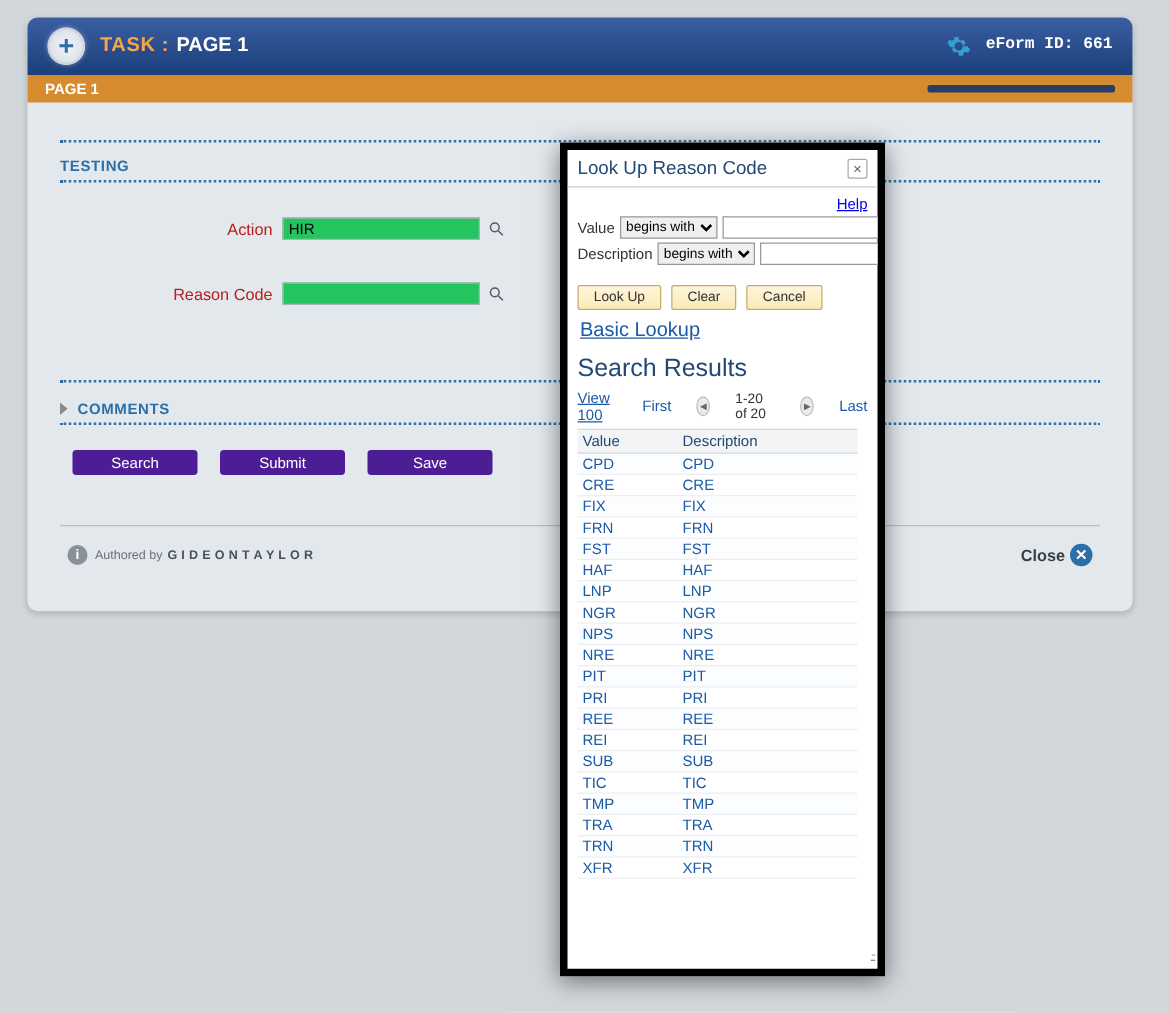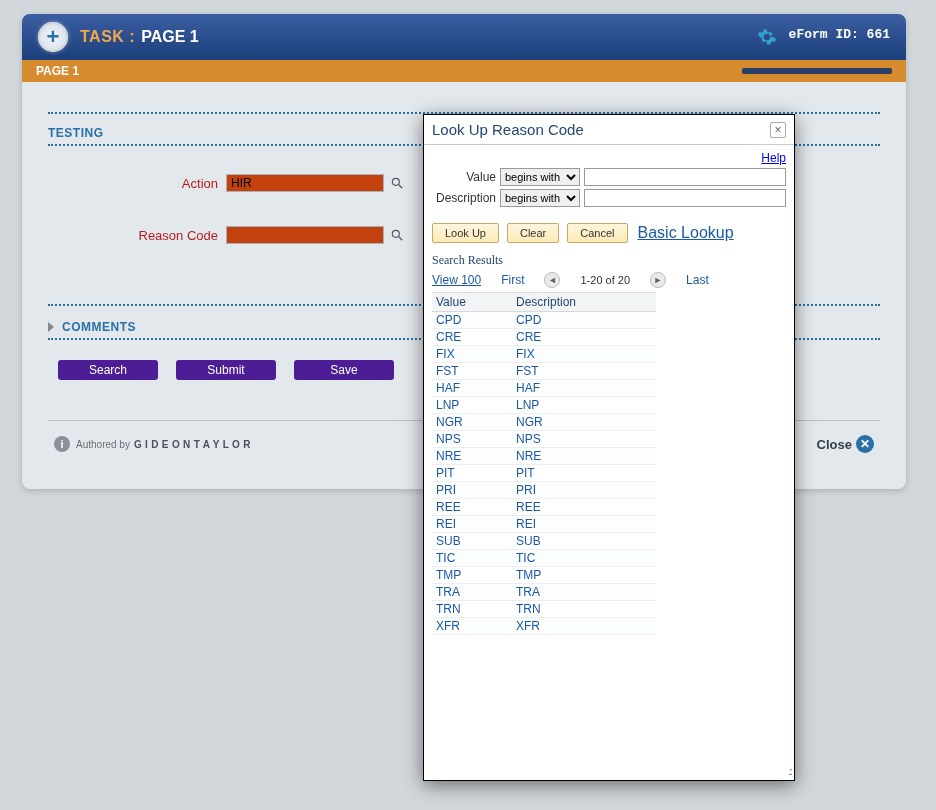--- a/index.html
+++ b/index.html
@@ -59,21 +59,21 @@
   .progress { width: 150px; height: 6px; background: #283e66; border-radius: 2px;}
 
   .content { padding: 30px 26px 20px 26px; }
 
   .dotted-section-top { border-top: 2px dotted #2a6fa8; margin-bottom: 6px; }
   .section-label { color: #2a6fa8; font-size: 12px; font-weight: bold; letter-spacing: 0.5px; padding: 6px 0 4px 0;}
   .dotted-section-bot { border-bottom: 2px dotted #2a6fa8; margin-bottom: 16px; }
 
   .field-row { display: flex; align-items: center; margin: 28px 0 0 50px;}
   .field-label { width: 120px; text-align: right; margin-right: 8px; font-size: 13px; color: #b91c1c;}
-  .field-input { width: 158px; height: 18px; border: 1px solid #a9b1ba; background: #c2410c; font-size: 12px; padding: 1px 4px;}
+  .field-input { width: 158px; height: 18px; border: 1px solid #a9b1ba; background: #22c55e; font-size: 12px; padding: 1px 4px;}
   .mag-icon { margin-left: 6px; cursor: pointer; }
   .mag-icon svg { display:block;}
 
   .collapsed-sect { display: flex; align-items: center; padding: 8px 0 4px 0;}
   .section-chevron { width:0;height:0;border-top:5px solid transparent;border-bottom:5px solid transparent;border-left:6px solid #888; margin-right:8px;}
 
   .btn-row { margin: 20px 0 40px 10px; display:flex; gap: 18px;}
   .blue-btn {
     width: 100px; height: 20px;
     background: #4c1d95;
@@ -88,45 +88,45 @@
   .footer { display:flex; align-items:center; padding: 4px 6px 16px 6px; }
   .info-icon { width:16px;height:16px;border-radius:50%;background:#8a9099;color:#fff;display:inline-flex;align-items:center;justify-content:center;font-size:11px;font-weight:bold;margin-right:6px;}
   .authored { font-size: 10px; color: #6a6f75;}
   .gideon { font-size: 10px; color: #49505a; font-weight:bold; margin-left:4px; letter-spacing:0.3px;}
   .close-group { margin-left:auto; display:flex; align-items:center; gap:4px; font-size:13px; font-weight:bold; color:#384048;}
   .close-circle { width:18px;height:18px;border-radius:50%;background:#2a6fa8;display:flex;align-items:center;justify-content:center;color:#fff;font-size:12px;font-weight:bold;}
 
   
   .modal {
     position: absolute;
-    left: 423px;
+    left: 448px;
     top: 114px;
-    width: 372px;
+    width: 260px;
     height: 667px;
     background: #fff;
     box-shadow: 0 4px 18px rgba(0,0,0,0.5);
-    border: 1px solid #000000;
+    border: 6px solid #000000;
     display:flex;
     flex-direction: column;
   }
   .modal-header { border-bottom: 1px solid #ccc; padding: 6px 8px; display:flex; align-items:center;}
   .modal-title { font-size: 15px; color: #234876; }
   .modal-close { margin-left:auto; width:16px; height:16px; border:1px solid #aaa; color:#666; display:flex;align-items:center;justify-content:center; font-size:12px; cursor:pointer; border-radius:2px;}
   .modal-body { padding: 6px 8px 4px 8px; flex:1; overflow:hidden; position:relative;}
   .help-link { text-align:right; font-size:12px; color:#1a5aa6; margin-bottom:2px;}
   .search-row { display:flex; align-items:center; margin:3px 0;}
   .search-label { width:64px; text-align:right; font-size:12px; color:#333; margin-right:4px;}
   .search-select { font-size:11px; height:18px; width:80px; border:1px solid #999; background:#efefef;}
   .search-text { flex:1; margin-left:4px; height:18px; border:1px solid #999; font-size:11px; padding:0 3px;}
 
   .lookup-row { margin:16px 0 10px 0; display:flex; gap:8px; align-items:center; flex-wrap:wrap;}
   .tan-btn { background: linear-gradient(#fef5de, #fceab5); border:1px solid #c7a864; color:#333; font-size:11px; height:20px; padding: 0 12px; border-radius:2px; cursor:pointer;}
   .basic-link { font-size:16px; color:#1a5aa6; margin-left:2px;}
 
-  .sr-title { color:#234876; font-size:12px; margin: 2px 0 4px 0; font-family: Liberation Serif, serif;}
+  .sr-title { color:#234876; font-size:20px; margin: 2px 0 4px 0;}
   .nav-row { display:flex; align-items:center; gap:20px; font-size:12px; color:#333; margin-bottom:4px;}
   .nav-link { color:#1a5aa6; font-size:12px;}
   .nav-arrow { width:16px;height:16px;border-radius:50%;background:#eaeaea;border:1px solid #bbb;display:inline-flex;align-items:center;justify-content:center;font-size:9px;color:#666;}
   .results-table { width: 224px; border-collapse: collapse; font-size:12px;}
   .results-table th { text-align:left; color:#234876; font-weight:normal; border-bottom:1px solid #d5d9dd; border-top:1px solid #d5d9dd; background:#f2f4f6; padding:2px 4px;}
   .results-table td { padding:1px 4px; border-bottom:1px solid #eceff2;}
   .results-table td a { color:#1a5aa6; text-decoration:none;}
   .results-table tr:nth-child(odd) td { background: #fcfdfe;}
   .resize-grip { position:absolute; right:3px; bottom:3px; font-size:10px; color:#888; cursor:nwse-resize; letter-spacing:-2px;}
 
@@ -262,20 +262,24 @@
           </tr>
           <tr>
             <td><a href="#">CRE</a></td>
             <td><a href="#">CRE</a></td>
           </tr>
           <tr>
             <td><a href="#">FIX</a></td>
             <td><a href="#">FIX</a></td>
           </tr>
           <tr>
+            <td><a href="#">FRN</a></td>
+            <td><a href="#">FRN</a></td>
+          </tr>
+          <tr>
             <td><a href="#">FST</a></td>
             <td><a href="#">FST</a></td>
           </tr>
           <tr>
             <td><a href="#">HAF</a></td>
             <td><a href="#">HAF</a></td>
           </tr>
           <tr>
             <td><a href="#">LNP</a></td>
             <td><a href="#">LNP</a></td>

